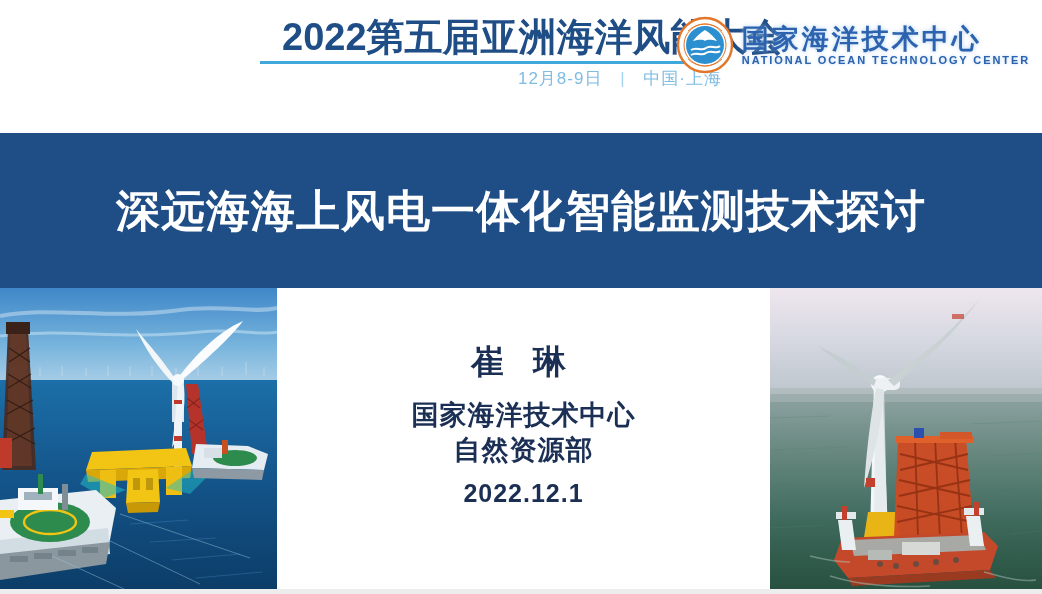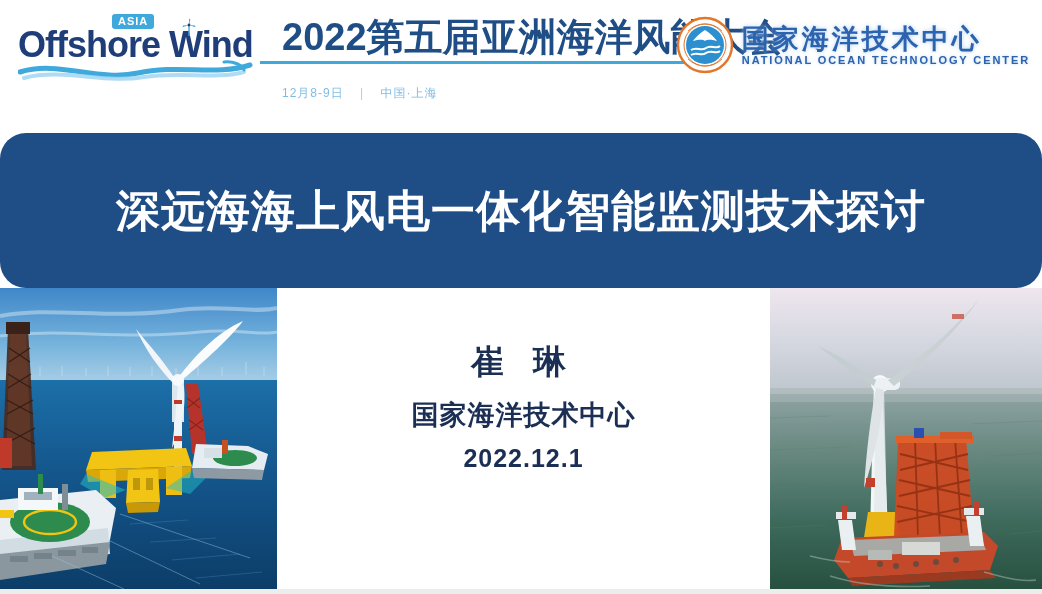--- a/index.html
+++ b/index.html
@@ -22,39 +22,39 @@
            letter-spacing:1px;line-height:12px;}
   .ow-turbine{position:absolute;left:163px;top:6px;width:16px;height:18px;}
   .ow-wave{position:absolute;left:0px;top:44px;width:240px;height:28px;}
 
   
   .cn-title{position:absolute;left:282px;top:14px;width:440px;height:46px;
             font-size:38px;font-weight:bold;color:#1F4D86;white-space:nowrap;
             letter-spacing:0px;line-height:46px;}
   .cn-underline{position:absolute;left:260px;top:61px;width:460px;height:3px;
                 background:#3FA9DC;}
-  .cn-sub{position:absolute;left:282px;top:80px;width:440px;height:26px;
-          font-size:12px;color:#7FBCE2;line-height:26px;
+  .cn-sub{position:absolute;left:282px;top:66px;width:440px;height:26px;
+          font-size:17px;color:#7FBCE2;text-align:right;line-height:26px;
           letter-spacing:1px;white-space:nowrap;}
   .cn-sub .sep{padding:0 12px;color:#A6D3EE;}
 
   
   .notc{position:absolute;right:12px;top:14px;height:62px;display:flex;align-items:center;}
   .notc-emblem{width:58px;height:58px;position:relative;flex:0 0 auto;}
   .notc-text{margin-left:8px;}
   .notc-cn{font-size:27px;font-weight:bold;color:#2C62AE;letter-spacing:3px;
            line-height:30px;white-space:nowrap;
            text-shadow:0 0 4px rgba(160,200,240,.85);}
   .notc-en{font-size:11px;font-weight:bold;color:#2C62AE;letter-spacing:1.9px;
            line-height:13px;white-space:nowrap;
            text-shadow:0 0 3px rgba(160,200,240,.8);}
 
   
   .title-band{position:absolute;left:0;top:133px;width:1042px;height:155px;
-              background:#1F4D86;display:flex;align-items:center;justify-content:center;border-radius:26px;}
+              background:#1F4D86;display:flex;align-items:center;justify-content:center;}
   .title-band h1{margin:0;font-size:44px;font-weight:bold;color:#ffffff;
                  letter-spacing:1px;white-space:nowrap;line-height:56px;
                  font-family:"Liberation Sans","DejaVu Sans",sans-serif;}
 
   
   .bottom{position:absolute;left:0;top:288px;width:1042px;height:301px;background:#0369a1;}
 
   .photo{position:absolute;top:0;height:301px;overflow:hidden;}
   .photo-left{left:0;width:277px;}
   .photo-right{left:770px;width:272px;}
@@ -74,40 +74,20 @@
 
   svg{display:block;}
 </style>
 </head>
 <body>
 
 <div class="slide">
 
   <div class="header">
 
-    <div class="ow-logo">
-      <div class="ow-word">Offshore Wind</div>
-      <div class="ow-asia">ASIA</div>
-      <div class="ow-turbine">
-        <svg width="16" height="18" viewBox="0 0 16 18">
-          <rect x="7.3" y="7" width="1.4" height="11" fill="#3FA9DC"></rect>
-          <path d="M8 7 L8 0.5 L9.3 1.6 Z" fill="#3FA9DC"></path>
-          <path d="M8 7 L1.6 9.2 L2.0 7.4 Z" fill="#3FA9DC"></path>
-          <path d="M8 7 L14.4 9.2 L14.0 7.4 Z" fill="#3FA9DC"></path>
-          <circle cx="8" cy="7" r="1.4" fill="#1F3E79"></circle>
-        </svg>
-      </div>
-      <div class="ow-wave">
-        <svg width="240" height="28" viewBox="0 0 240 28">
-          <path d="M2,16 C40,4 80,26 120,17 C160,8 198,20 232,9" stroke="#3FA9DC" stroke-width="5" fill="none" stroke-linecap="round"></path>
-          <path d="M6,22 C46,12 86,28 126,21 C162,15 198,24 226,16" stroke="#9FD6F2" stroke-width="4" fill="none" stroke-linecap="round" opacity=".85"></path>
-          <path d="M206,6 C216,5 224,9 226,14" stroke="#3FA9DC" stroke-width="3" fill="none" stroke-linecap="round"></path>
-        </svg>
-      </div>
-    </div>
 
     <div class="cn-title">2022第五届亚洲海洋风能大会</div>
     <div class="cn-underline"></div>
     <div class="cn-sub">
       <span>12月8-9日</span>
       <span class="sep">|</span>
       <span>中国·上海</span>
     </div>
 
     <div class="notc">
@@ -259,20 +239,21 @@
           <line x1="150" y1="254" x2="216" y2="250"></line>
           <line x1="172" y1="272" x2="240" y2="266"></line>
           <line x1="196" y1="290" x2="262" y2="284"></line>
         </g>
       </svg>
     </div>
 
     <div class="info">
       <div class="speaker">崔 琳</div>
       <div class="org1">国家海洋技术中心</div>
+      <div class="org2">自然资源部</div>
       <div class="date">2022.12.1</div>
     </div>
 
     <div class="photo photo-right">
       <svg width="272" height="301" viewBox="0 0 272 301" preserveAspectRatio="none">
         <defs>
           <linearGradient id="skyR" x1="0" y1="0" x2="0" y2="1">
             <stop offset="0%" stop-color="#EFE6EE"></stop>
             <stop offset="45%" stop-color="#D7D9E2"></stop>
             <stop offset="100%" stop-color="#BCC4CB"></stop>

